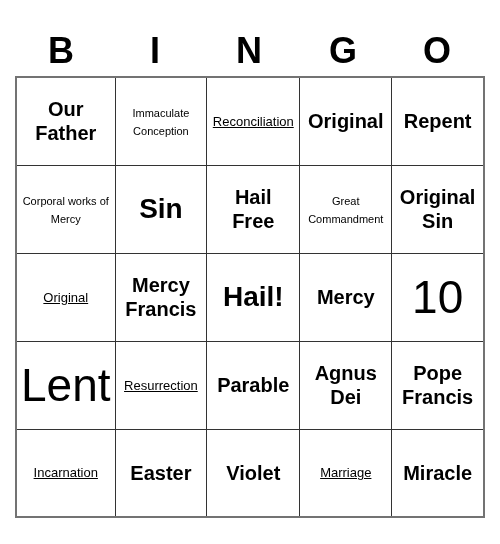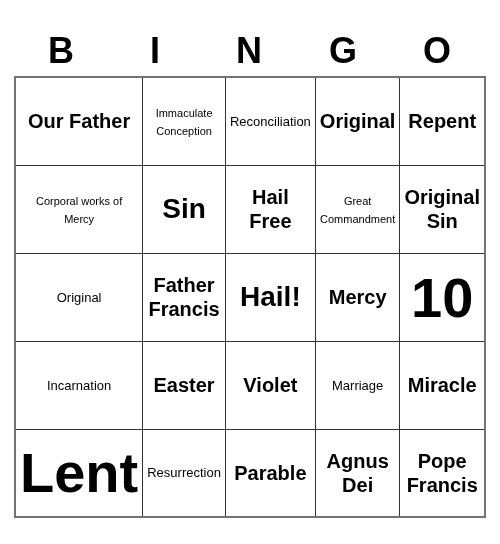--- a/index.html
+++ b/index.html
@@ -44,39 +44,40 @@
       border: 1.5px solid #333;
       text-align: center;
       vertical-align: middle;
       height: 88px;
       width: 20%;
       padding: 4px;
     }
     .cell-text {
       font-size: 13px;
       line-height: 1.3;
+      text-decoration: underline;
     }
     .cell-large {
       font-size: 28px;
       font-weight: bold;
       line-height: 1.2;
       text-align: right;
     }
     .cell-medium {
       font-size: 20px;
       font-weight: bold;
       line-height: 1.2;
     }
     .cell-small {
       font-size: 11px;
       line-height: 1.3;
     }
     .cell-xlarge {
-      font-size: 56px;
-      font-weight: bold;
+      font-size: 46px;
+      font-weight: normal;
     }
   </style>
 </head>
 <body>
 
 <div class="bingo-container">
   <div class="bingo-header">
     <div class="header-cell">B</div>
     <div class="header-cell">I</div>
     <div class="header-cell">N</div>
@@ -94,34 +95,34 @@
         </tr>
         <tr>
           <td><span class="cell-small">Corporal works of Mercy</span></td>
           <td><span class="cell-large">Sin</span></td>
           <td><span class="cell-medium">Hail Free</span></td>
           <td><span class="cell-small">Great Commandment</span></td>
           <td><span class="cell-medium">Original Sin</span></td>
         </tr>
         <tr>
           <td><span class="cell-text">Original</span></td>
-          <td><span class="cell-medium">Father Francis</span></td>
+          <td><span class="cell-medium">Mercy Francis</span></td>
           <td><span class="cell-large">Hail!</span></td>
           <td><span class="cell-medium">Mercy</span></td>
           <td><span class="cell-xlarge">10</span></td>
+        </tr>
+        <tr>
+          <td><span class="cell-xlarge">Lent</span></td>
+          <td><span class="cell-text">Resurrection</span></td>
+          <td><span class="cell-medium">Parable</span></td>
+          <td><span class="cell-medium">Agnus Dei</span></td>
+          <td><span class="cell-medium">Pope Francis</span></td>
         </tr>
         <tr>
           <td><span class="cell-text">Incarnation</span></td>
           <td><span class="cell-medium">Easter</span></td>
           <td><span class="cell-medium">Violet</span></td>
           <td><span class="cell-text">Marriage</span></td>
           <td><span class="cell-medium">Miracle</span></td>
         </tr>
-        <tr>
-          <td><span class="cell-xlarge">Lent</span></td>
-          <td><span class="cell-text">Resurrection</span></td>
-          <td><span class="cell-medium">Parable</span></td>
-          <td><span class="cell-medium">Agnus Dei</span></td>
-          <td><span class="cell-medium">Pope Francis</span></td>
-        </tr>
       </tbody>
   </table>
 </div>
 
 </body></html>

